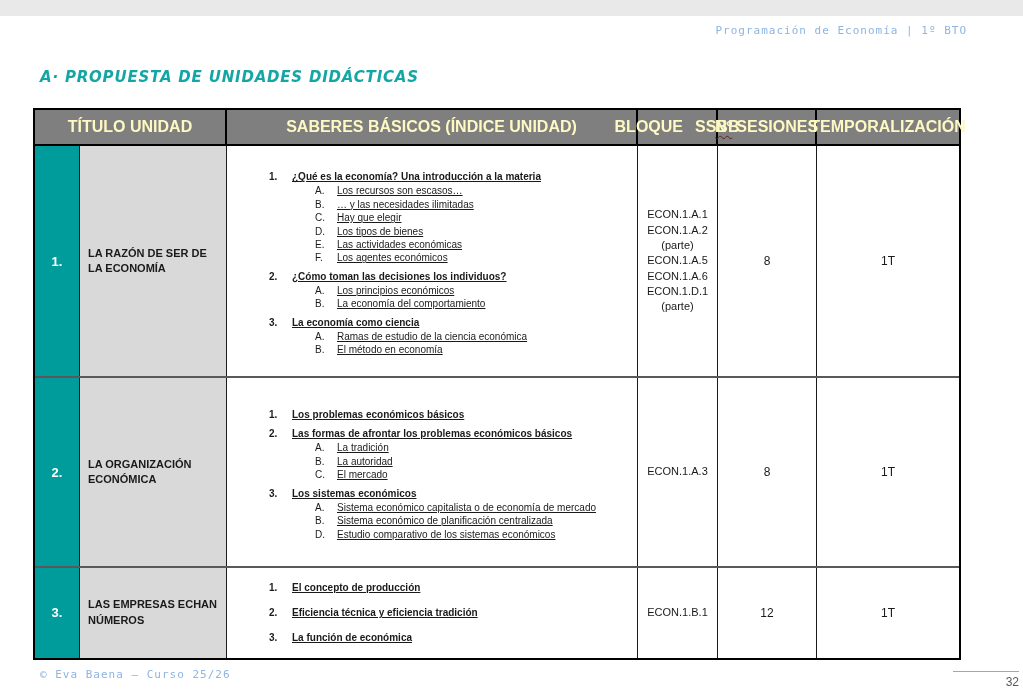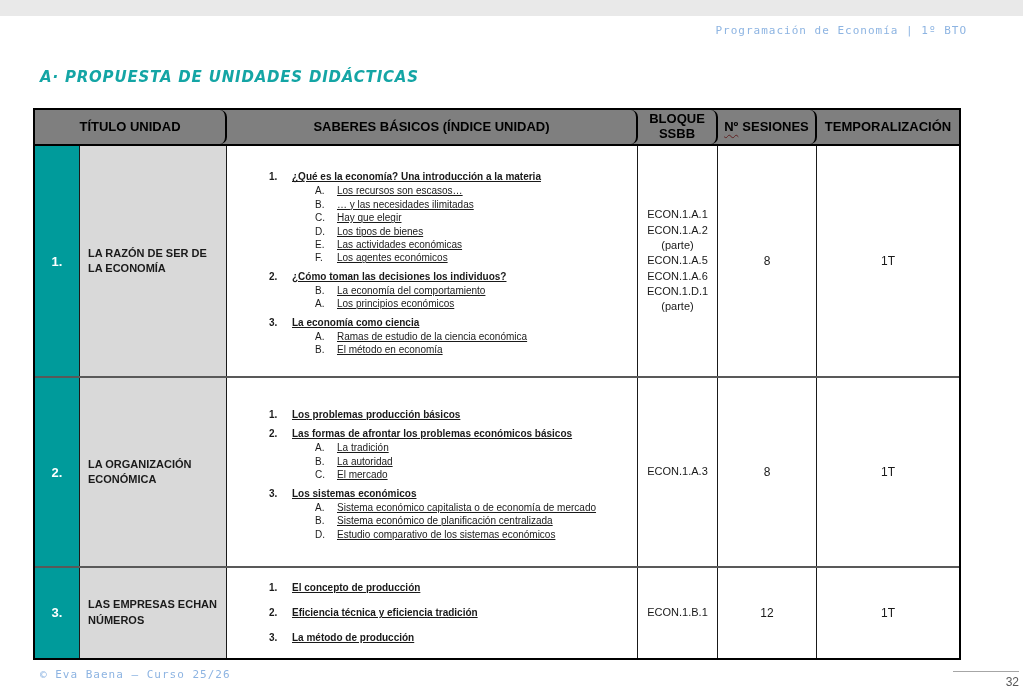--- a/index.html
+++ b/index.html
@@ -46,26 +46,26 @@
   .thead{
     display:grid;
     grid-template-columns:192px 411px 80px 99px 142px;
     background:var(--header-gray);
     border-bottom:2px solid #000;
   }
   .th{
     min-height:34px;
     display:flex;align-items:center;justify-content:center;
     flex-direction:row;text-align:center;
-    color:#000000;font-weight:700;font-size:13px;
+    color:#fef9c3;font-weight:700;font-size:16px;
     border-right:2px solid #000;
-    padding:2px 4px;line-height:1.15;border-radius:7px;
+    padding:2px 4px;line-height:1.15;
   }
   .th:last-child{border-right:none;}
-  .th-bloque{flex-direction:column;}
+  .th-bloque{flex-direction:row;gap:12px;}
   .squiggle{
     text-decoration-line:underline;
     text-decoration-style:wavy;
     text-decoration-color:var(--squiggle);
     text-decoration-thickness:1px;
     text-underline-offset:3px;
     margin-right:4px;
   }
   .unit-row{
     display:grid;
@@ -149,22 +149,22 @@
     <div class="cell cell-title">LA RAZÓN DE SER DE LA ECONOMÍA</div>
     <div class="cell cell-saberes">
             <div class="topic"><span class="t-num">1.</span><span class="t-text">¿Qué es la economía? Una introducción a la materia</span></div>
             <div class="sub"><span class="s-l">A.</span><span class="s-t">Los recursos son escasos…</span></div>
             <div class="sub"><span class="s-l">B.</span><span class="s-t">… y las necesidades ilimitadas</span></div>
             <div class="sub"><span class="s-l">C.</span><span class="s-t">Hay que elegir</span></div>
             <div class="sub"><span class="s-l">D.</span><span class="s-t">Los tipos de bienes</span></div>
             <div class="sub"><span class="s-l">E.</span><span class="s-t">Las actividades económicas</span></div>
             <div class="sub"><span class="s-l">F.</span><span class="s-t">Los agentes económicos</span></div>
             <div class="topic"><span class="t-num">2.</span><span class="t-text">¿Cómo toman las decisiones los individuos?</span></div>
+            <div class="sub"><span class="s-l">A.</span><span class="s-t">Los principios económicos</span></div>
             <div class="sub"><span class="s-l">B.</span><span class="s-t">La economía del comportamiento</span></div>
-            <div class="sub"><span class="s-l">A.</span><span class="s-t">Los principios económicos</span></div>
             <div class="topic"><span class="t-num">3.</span><span class="t-text">La economía como ciencia</span></div>
             <div class="sub"><span class="s-l">A.</span><span class="s-t">Ramas de estudio de la ciencia económica</span></div>
             <div class="sub"><span class="s-l">B.</span><span class="s-t">El método en economía</span></div>
           </div>
     <div class="cell cell-bloque">
             <div>ECON.1.A.1</div>
             <div>ECON.1.A.2</div>
             <div>(parte)</div>
             <div>ECON.1.A.5</div>
             <div>ECON.1.A.6</div>
@@ -172,21 +172,21 @@
             <div>(parte)</div>
           </div>
     <div class="cell cell-sesiones">8</div>
     <div class="cell cell-temp">1T</div>
   </div>
 
   <div class="unit-row">
     <div class="cell cell-num">2.</div>
     <div class="cell cell-title">LA ORGANIZACIÓN ECONÓMICA</div>
     <div class="cell cell-saberes">
-            <div class="topic"><span class="t-num">1.</span><span class="t-text">Los problemas producción básicos</span></div>
+            <div class="topic"><span class="t-num">1.</span><span class="t-text">Los problemas económicos básicos</span></div>
             <div class="topic"><span class="t-num">2.</span><span class="t-text">Las formas de afrontar los problemas económicos básicos</span></div>
             <div class="sub"><span class="s-l">A.</span><span class="s-t">La tradición</span></div>
             <div class="sub"><span class="s-l">B.</span><span class="s-t">La autoridad</span></div>
             <div class="sub"><span class="s-l">C.</span><span class="s-t">El mercado</span></div>
             <div class="topic"><span class="t-num">3.</span><span class="t-text">Los sistemas económicos</span></div>
             <div class="sub"><span class="s-l">A.</span><span class="s-t">Sistema económico capitalista o de economía de mercado</span></div>
             <div class="sub"><span class="s-l">B.</span><span class="s-t">Sistema económico de planificación centralizada</span></div>
             <div class="sub"><span class="s-l">D.</span><span class="s-t">Estudio comparativo de los sistemas económicos</span></div>
           </div>
     <div class="cell cell-bloque">
@@ -195,21 +195,21 @@
     <div class="cell cell-sesiones">8</div>
     <div class="cell cell-temp">1T</div>
   </div>
 
   <div class="unit-row">
     <div class="cell cell-num">3.</div>
     <div class="cell cell-title">LAS EMPRESAS ECHAN NÚMEROS</div>
     <div class="cell cell-saberes">
             <div class="topic"><span class="t-num">1.</span><span class="t-text">El concepto de producción</span></div>
             <div class="topic"><span class="t-num">2.</span><span class="t-text">Eficiencia técnica y eficiencia tradición</span></div>
-            <div class="topic"><span class="t-num">3.</span><span class="t-text">La método de producción</span></div>
+            <div class="topic"><span class="t-num">3.</span><span class="t-text">La función de económica</span></div>
           </div>
     <div class="cell cell-bloque">
             <div>ECON.1.B.1</div>
           </div>
     <div class="cell cell-sesiones">12</div>
     <div class="cell cell-temp">1T</div>
   </div>
 </div>
   </div>
 

